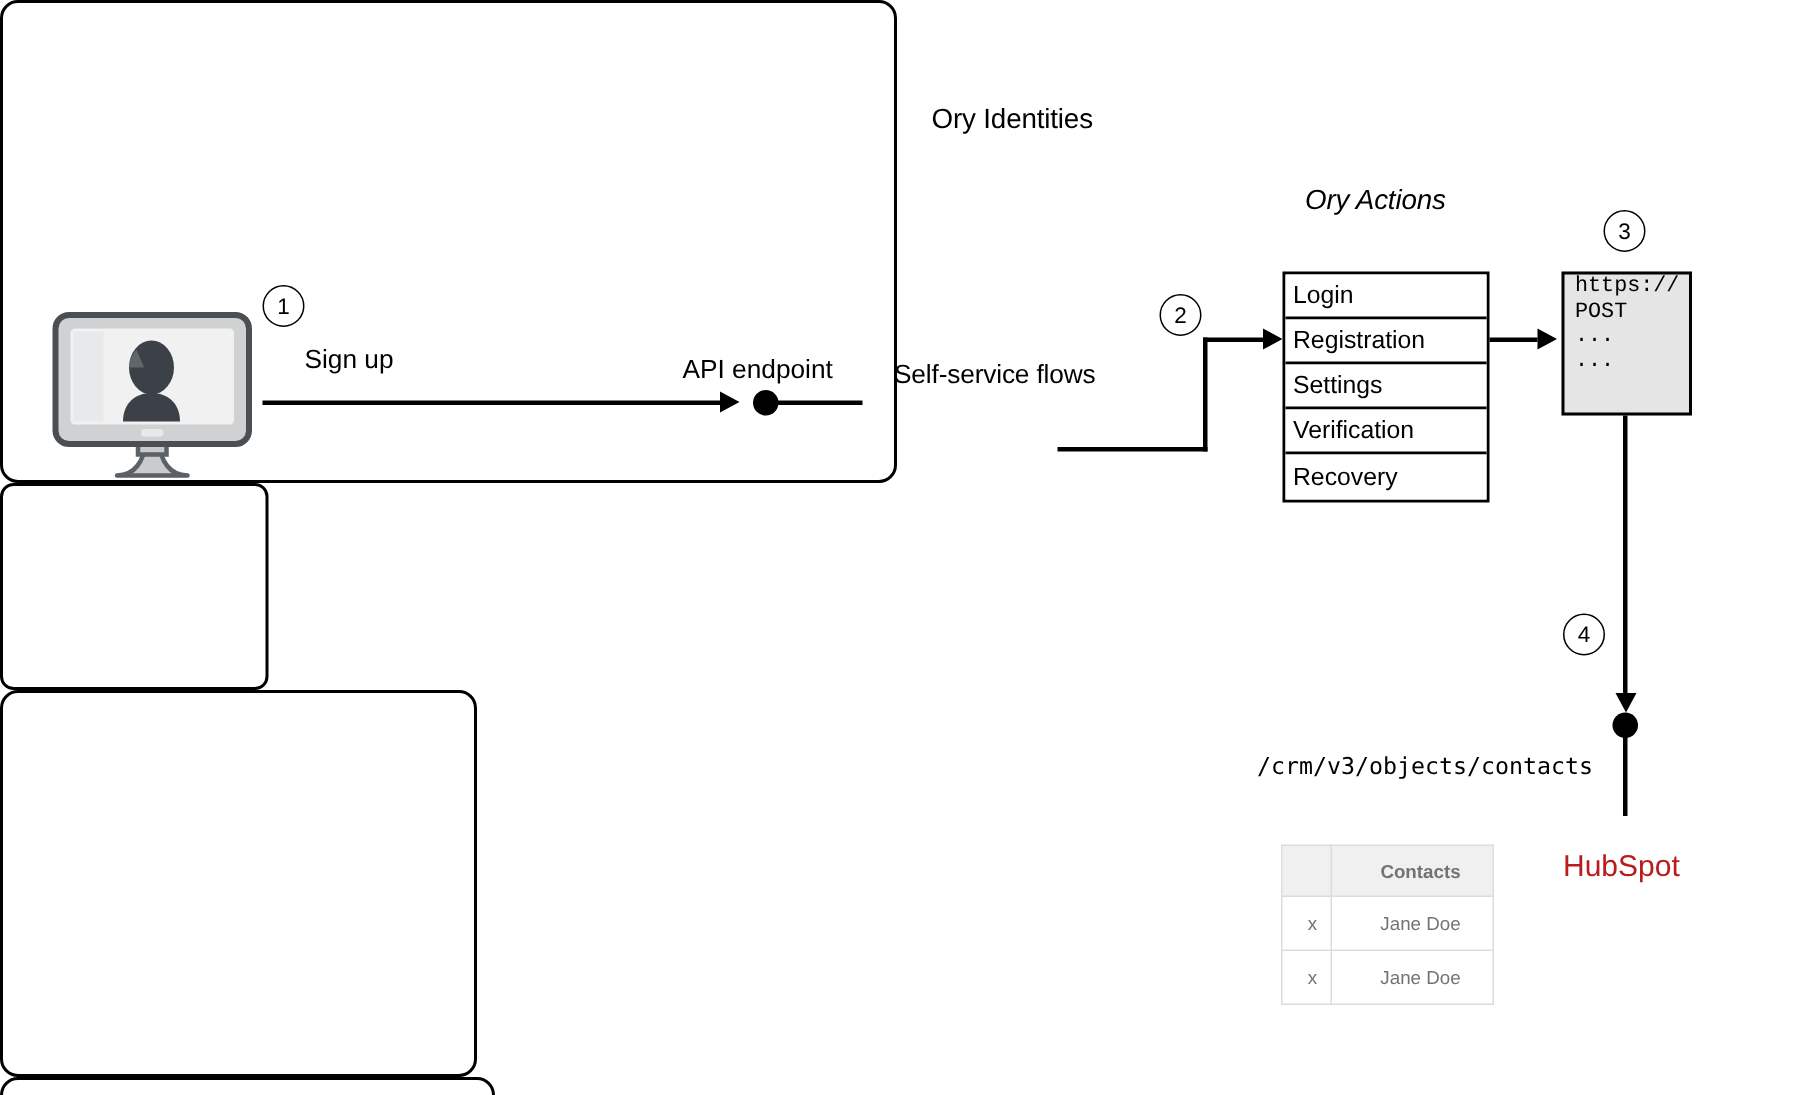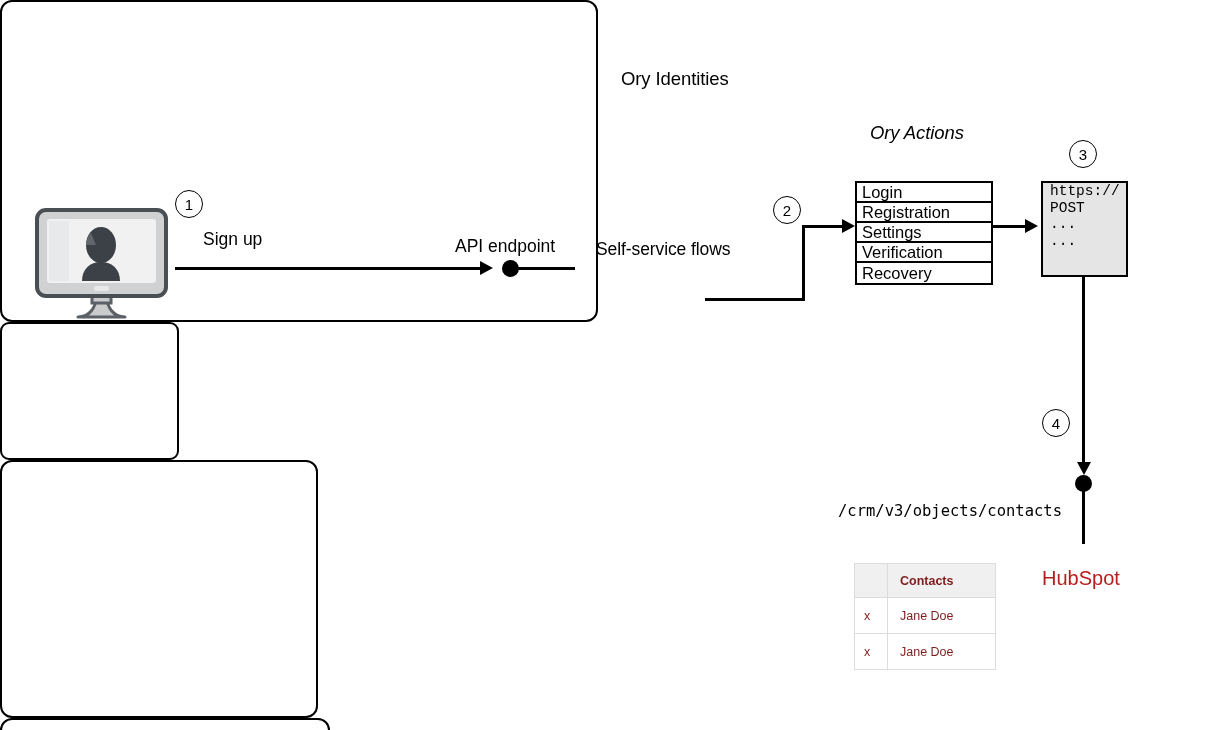--- a/index.html
+++ b/index.html
@@ -43,21 +43,21 @@
   }
 
   
   .flow-list {
     position: absolute;
     border: 2.2px solid #000;
     box-sizing: border-box;
     background: #fff;
   }
   .flow-item {
-    height: 20px;
+    height: 30px;
     box-sizing: border-box;
     display: flex;
     align-items: center;
     padding-left: 5px;
     font-size: 16.5px;
     border-bottom: 2.2px solid #000;
     background: #fff;
     white-space: nowrap;
   }
   .flow-item:last-child { border-bottom: none; }
@@ -141,23 +141,23 @@
   
   .contacts-table {
     position: absolute;
     border-collapse: collapse;
     font-size: 12.5px;
     background: #fff;
   }
   .contacts-table td, .contacts-table th {
     border: 1px solid #dcdcdc;
     box-sizing: border-box;
-    text-align: left;
+    text-align: center;
     font-weight: normal;
-    color: #7f1d1d;
+    color: #737373;
   }
   .contacts-table thead th {
     background: #f0f0f0;
     height: 34px;
     font-weight: bold;
     font-size: 12.5px;
   }
   .contacts-table tbody td { height: 36px; background: #fff; }
   .col-check { width: 33px; padding-left: 9px; }
   .col-name  { width: 108px; padding-left: 12px; }

